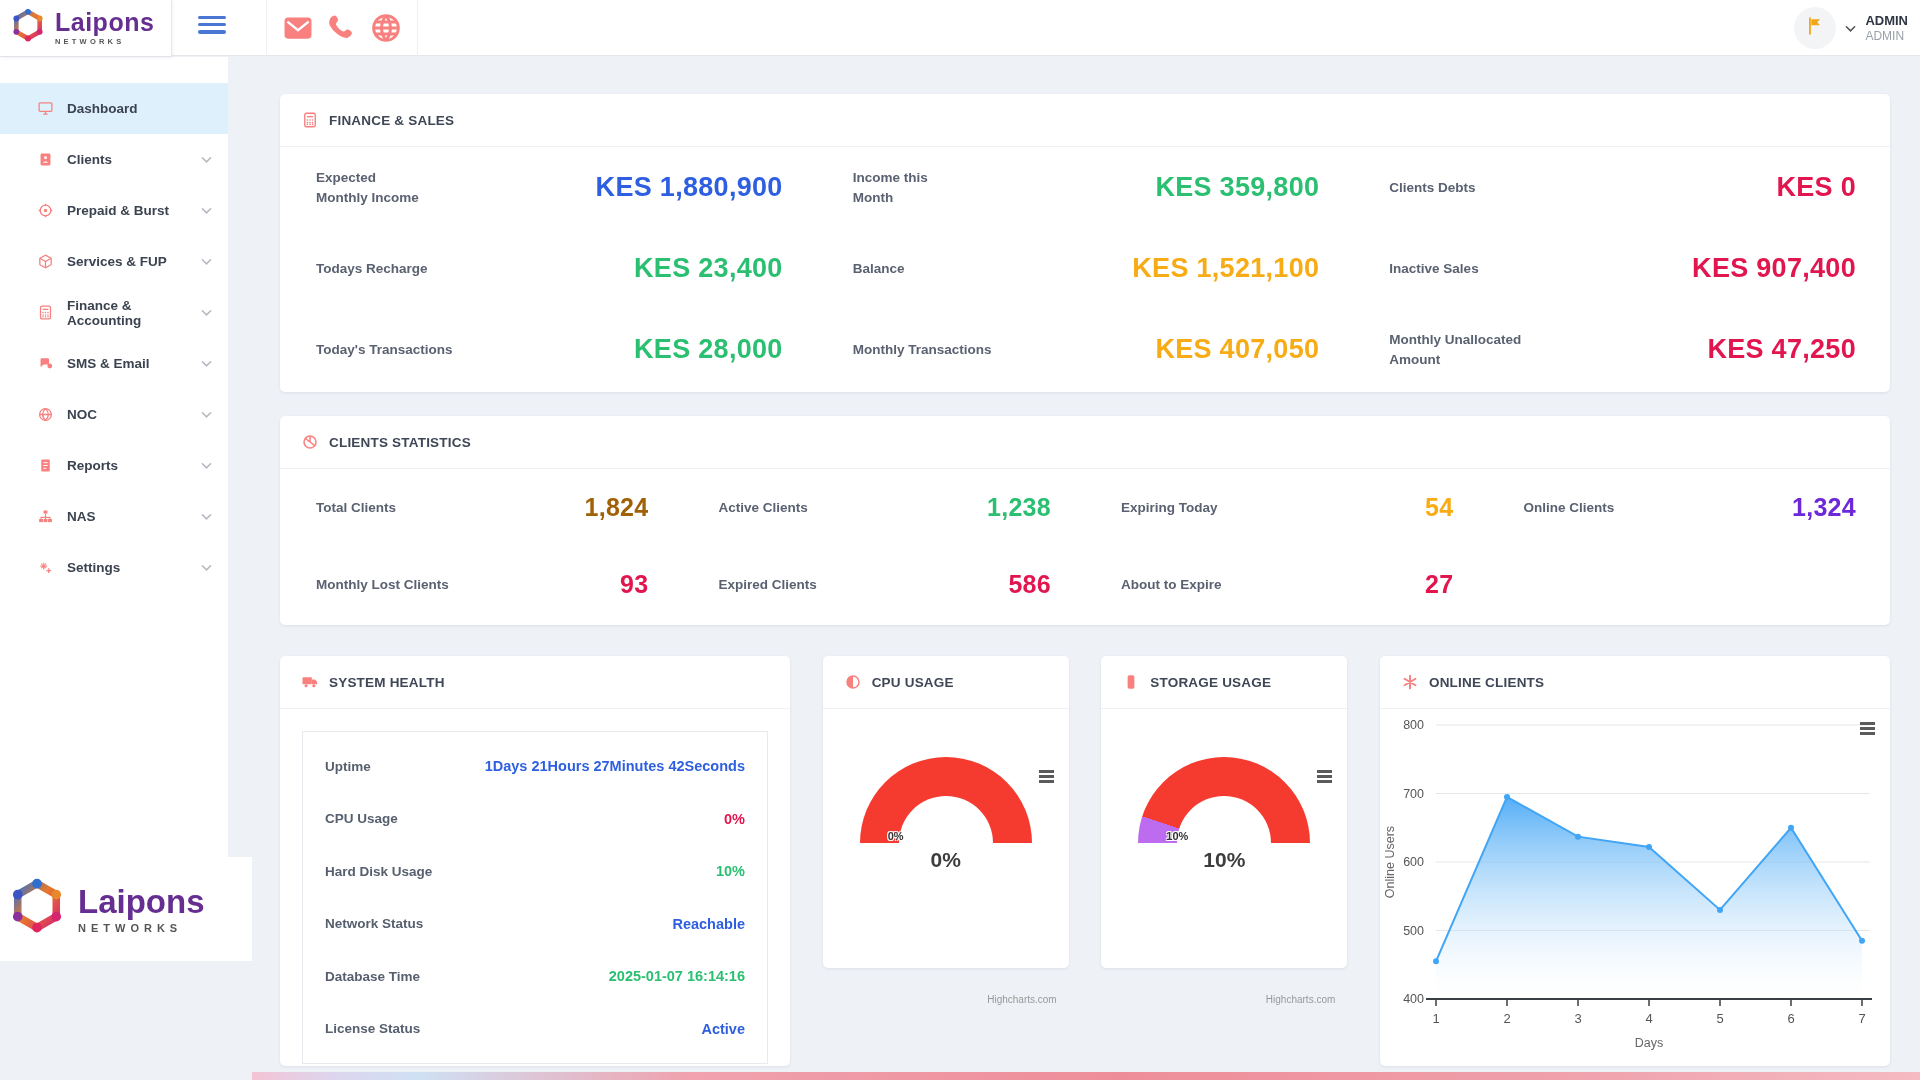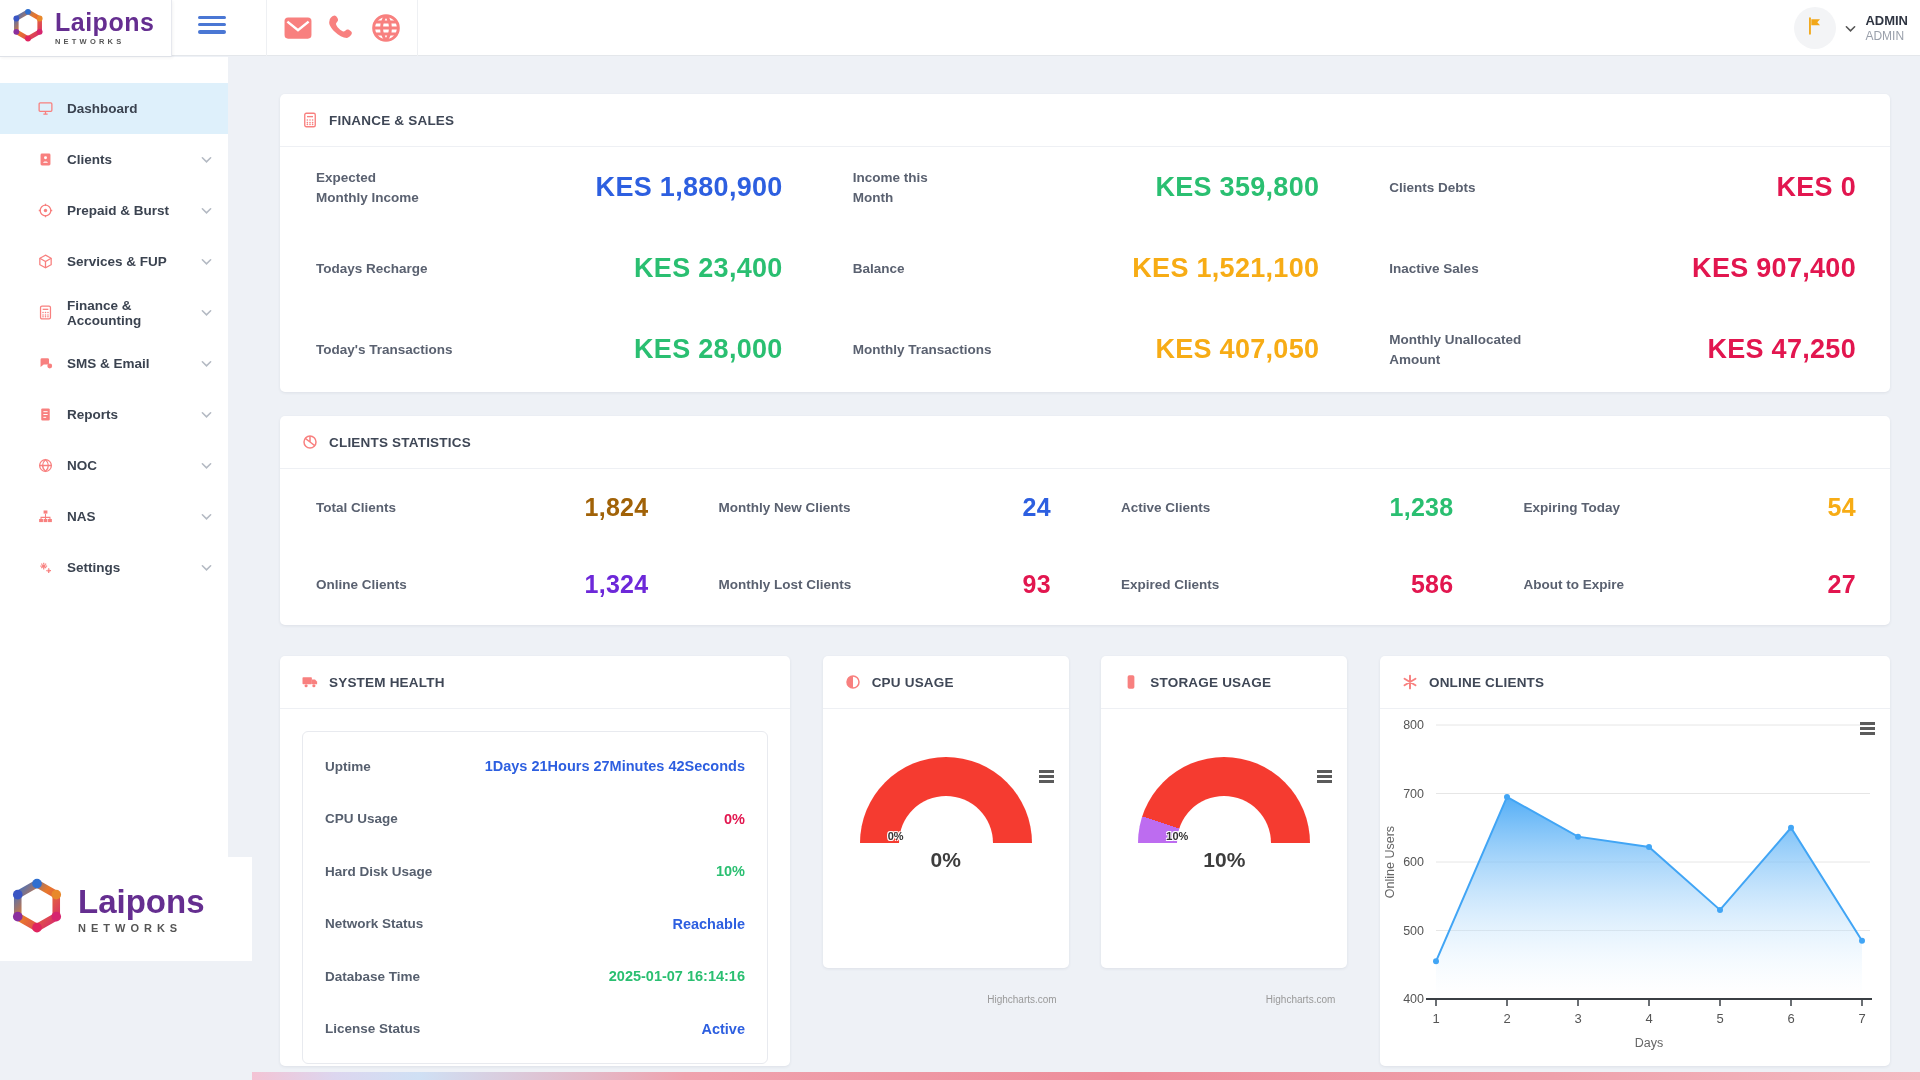--- a/index.html
+++ b/index.html
@@ -61,21 +61,21 @@
             height:81px; padding:0 34px 0 36px; }
   .f-label { font-size:13.5px; font-weight:bold; color:#5a6170; line-height:1.45;
              white-space:pre-line; max-width:175px; }
   .f-value { font-size:27px; font-weight:bold; white-space:nowrap; letter-spacing:.3px; }
   .stats-card { height:209px; margin-top:24px; }
   .s-cell { height:77px; }
   .s-cell .f-value { font-size:25px; }
   
   .bottom-row { display:flex; justify-content:space-between; margin-top:31px; }
   .health-card { width:510px; height:410px; }
-  .health-box { margin:22px 22px 0 22px; border:1px solid #e8eaef; border-radius:6px; padding:8px 22px; }
+  .health-box { margin:22px 22px 0 22px; border:1px solid #e8eaef; border-radius:0; padding:8px 22px; }
   .h-row { display:flex; align-items:center; justify-content:space-between; height:52.5px; }
   .h-label { font-size:13.5px; font-weight:bold; color:#565f6e; }
   .h-value { font-size:14.5px; font-weight:bold; }
   .gauge-card { width:246px; height:312px; position:relative; }
   .chart-body { position:relative; height:258px; }
   .ctx-menu { position:absolute; top:13px; right:15px; width:15px; cursor:pointer;
               display:flex; flex-direction:column; gap:2.6px; }
   .ctx-menu div { height:2.6px; background:#5b5b5b; }
   .gauge-wrap { position:relative; width:172px; height:86px; margin:48px auto 0 auto; overflow:hidden; }
   .gauge-disc { position:absolute; left:0; top:0; width:172px; height:172px; border-radius:50%; }
@@ -222,38 +222,38 @@
             <circle cx="18" cy="15.5" r="3.4" fill="currentColor"></circle>
           </svg>
         </span>
         <span>SMS &amp; Email</span>
         <span class="chev"><svg viewBox="0 0 12 8" width="11" height="8">
             <path d="M1.5 1.5L6 6l4.5-4.5" fill="none" stroke="currentColor" stroke-width="1.7" stroke-linecap="round"></path>
           </svg></span>
       </div>
       <div class="side-item">
         <span class="icon">
+          <svg viewBox="0 0 24 24" fill="none" stroke="currentColor" stroke-width="1.8">
+            <circle cx="12" cy="12" r="8.3"></circle>
+            <path d="M3.7 12h16.6M12 3.7c-5.4 5.4-5.4 11.2 0 16.6 5.4-5.4 5.4-11.2 0-16.6z"></path>
+          </svg>
+        </span>
+        <span>NOC</span>
+        <span class="chev"><svg viewBox="0 0 12 8" width="11" height="8">
+            <path d="M1.5 1.5L6 6l4.5-4.5" fill="none" stroke="currentColor" stroke-width="1.7" stroke-linecap="round"></path>
+          </svg></span>
+      </div>
+      <div class="side-item">
+        <span class="icon">
           <svg viewBox="0 0 24 24">
             <rect x="6" y="3.5" width="12" height="17" rx="1.6" fill="currentColor"></rect>
             <path d="M9 8h6M9 12h6M9 16h4" stroke="#fff" stroke-width="1.4"></path>
           </svg>
         </span>
         <span>Reports</span>
-        <span class="chev"><svg viewBox="0 0 12 8" width="11" height="8">
-            <path d="M1.5 1.5L6 6l4.5-4.5" fill="none" stroke="currentColor" stroke-width="1.7" stroke-linecap="round"></path>
-          </svg></span>
-      </div>
-      <div class="side-item">
-        <span class="icon">
-          <svg viewBox="0 0 24 24" fill="none" stroke="currentColor" stroke-width="1.8">
-            <circle cx="12" cy="12" r="8.3"></circle>
-            <path d="M3.7 12h16.6M12 3.7c-5.4 5.4-5.4 11.2 0 16.6 5.4-5.4 5.4-11.2 0-16.6z"></path>
-          </svg>
-        </span>
-        <span>NOC</span>
         <span class="chev"><svg viewBox="0 0 12 8" width="11" height="8">
             <path d="M1.5 1.5L6 6l4.5-4.5" fill="none" stroke="currentColor" stroke-width="1.7" stroke-linecap="round"></path>
           </svg></span>
       </div>
       <div class="side-item">
         <span class="icon">
           <svg viewBox="0 0 24 24">
             <rect x="9.3" y="3.5" width="5.4" height="4.4" fill="currentColor"></rect>
             <rect x="3" y="15.5" width="5.4" height="4.4" fill="currentColor"></rect>
             <rect x="9.3" y="15.5" width="5.4" height="4.4" fill="currentColor"></rect>
@@ -369,24 +369,20 @@
             <path d="M12 4v8l6.3 4.8M12 12L5.7 7.2"></path>
           </svg>
         </span>
       <span class="card-title">CLIENTS STATISTICS</span>
     </div>
     <div class="divider"></div>
     <div class="grid4" id="stats-grid">
         <div class="f-cell s-cell">
           <div class="f-label">Total Clients</div>
           <div class="f-value" style="color: #a16207;">1,824</div>
-        </div>
-        <div class="f-cell s-cell">
-          <div class="f-label">Monthly New Clients</div>
-          <div class="f-value" style="color: rgb(45, 95, 224);">24</div>
         </div>
         <div class="f-cell s-cell">
           <div class="f-label">Active Clients</div>
           <div class="f-value" style="color: rgb(42, 191, 113);">1,238</div>
         </div>
         <div class="f-cell s-cell">
           <div class="f-label">Expiring Today</div>
           <div class="f-value" style="color: rgb(247, 172, 21); margin-left: 14px;">54</div>
         </div>
         <div class="f-cell s-cell">

